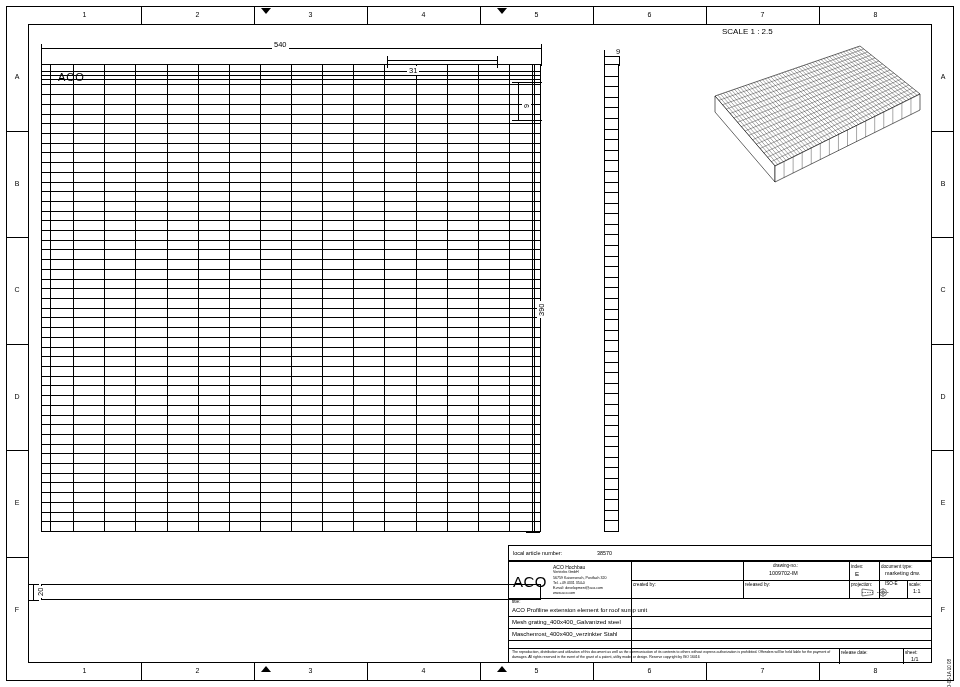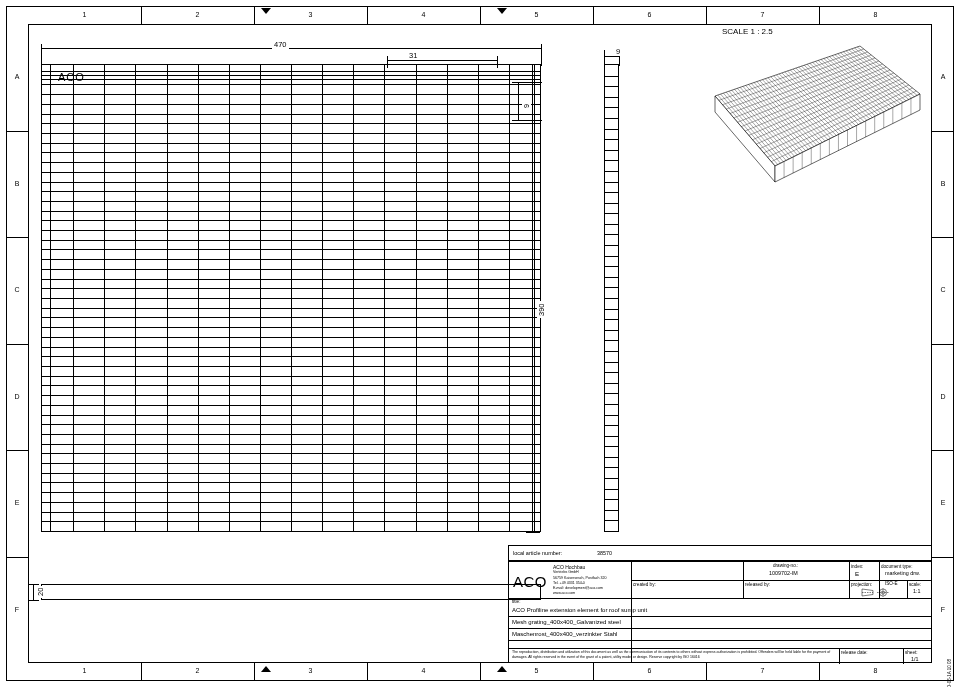--- a/index.html
+++ b/index.html
@@ -362,26 +362,26 @@
         <div class="outer-band" style="top:6px;"></div>
         <div class="outer-band" style="top:14px;"></div>
         <div class="vbar" style="left:8px;"></div>
         <div class="vbar" style="left:492px;"></div>
       </div>
   </div>
 
   <div class="dim-line" style="left:41px; top:48px; width:500px;"></div>
   <div class="dim-vline" style="left:41px; top:44px; height:22px;"></div>
   <div class="dim-vline" style="left:541px; top:44px; height:22px;"></div>
-  <div class="dim-text" style="left:272px; top:40px;">470</div>
+  <div class="dim-text" style="left:272px; top:40px;">540</div>
 
   <div class="dim-line" style="left:387px; top:60px; width:110px;"></div>
   <div class="dim-vline" style="left:387px; top:56px; height:12px;"></div>
   <div class="dim-vline" style="left:497px; top:56px; height:12px;"></div>
-  <div class="dim-text" style="left:407px; top:51px;">31</div>
+  <div class="dim-text" style="left:407px; top:66px;">31</div>
 
   <div class="dim-vline" style="left:532px; top:64px; height:468px;"></div>
   <div class="dim-line" style="left:526px; top:64px; width:14px;"></div>
   <div class="dim-line" style="left:526px; top:532px; width:14px;"></div>
   <div class="dim-text-v" style="left:537px; top:318px;">390</div>
 
   <div class="dim-vline" style="left:518px; top:82px; height:38px;"></div>
   <div class="dim-line" style="left:512px; top:82px; width:30px;"></div>
   <div class="dim-line" style="left:512px; top:120px; width:30px;"></div>
   <div class="dim-text-v" style="left:522px; top:110px;">9</div>

